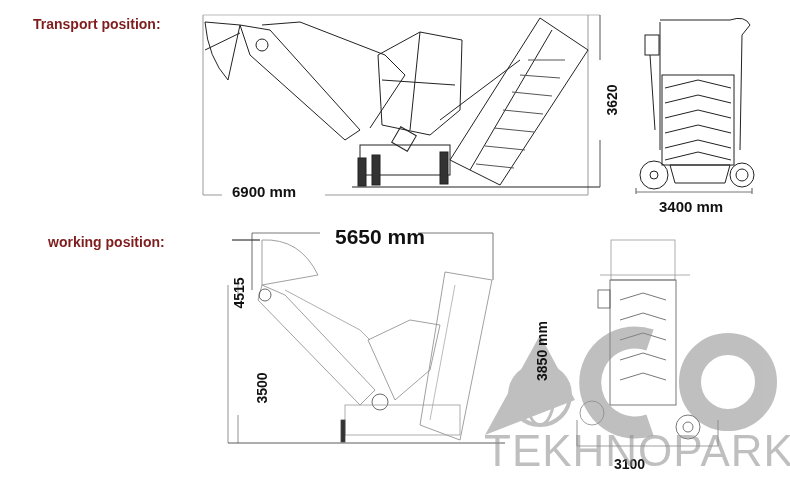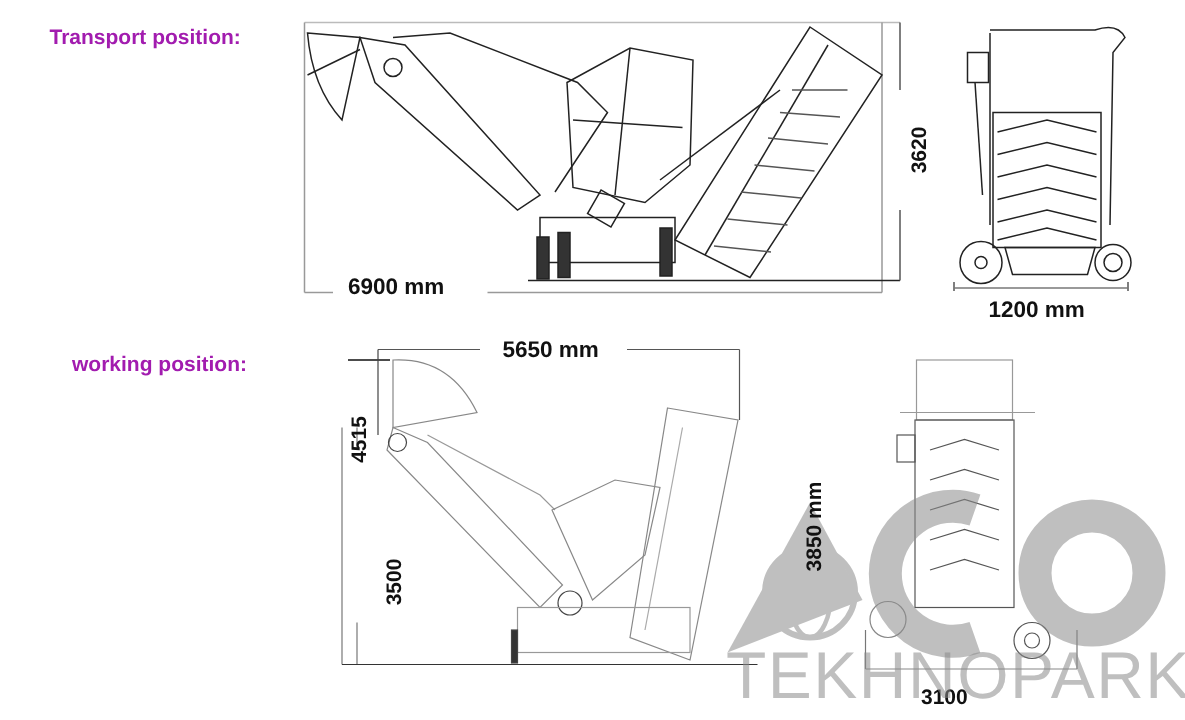--- a/index.html
+++ b/index.html
@@ -1,19 +1,19 @@
 <!DOCTYPE html>
 <html><head>
 <meta charset="utf-8">
 <style>
   html, body { margin:0; padding:0; background:#ffffff; }
   body { width:790px; height:480px; position:relative; overflow:hidden;
          font-family:"Liberation Sans", sans-serif; color:#111; }
   .abs { position:absolute; }
-  .label { font-weight:bold; font-size:14px; color:#a21caf; }
+  .label { font-weight:bold; font-size:14px; color:#7f1d1d; }
   .dim { font-weight:bold; font-size:14px; color:#111; white-space:nowrap; }
   .vert { transform:rotate(-90deg); transform-origin:center center; }
   svg { position:absolute; left:0; top:0; }
   .wm-text { position:absolute; font-family:"Liberation Sans", sans-serif; font-size:44px;
              font-weight:normal; letter-spacing:1px; opacity:0.55; }
 </style>
 </head>
 <body>
 
 <div class="abs label" style="left:33px;top:16px;">Transport position:</div>
@@ -140,21 +140,21 @@
     <line x1="510" y1="395" x2="570" y2="395" stroke="#8c8c8c" stroke-width="3"></line>
 
     <path d="M650,340 A45,45 0 1,0 650,425" fill="none" stroke="#8c8c8c" stroke-width="22"></path>
 
     <circle cx="728" cy="382" r="38" fill="none" stroke="#8c8c8c" stroke-width="22"></circle>
   </g>
 </svg>
 
 <div class="abs dim" style="left:232px;top:183px;font-size:15px;">6900 mm</div>
 <div class="abs dim vert" style="left:592px;top:92px;width:40px;text-align:center;">3620</div>
-<div class="abs dim" style="left:659px;top:198px;font-size:15px;">1200 mm</div>
+<div class="abs dim" style="left:659px;top:198px;font-size:15px;">3400 mm</div>
 
-<div class="abs dim" style="left:335px;top:225px;font-size:15px;">5650 mm</div>
+<div class="abs dim" style="left:335px;top:225px;font-size:21px;">5650 mm</div>
 <div class="abs dim vert" style="left:219px;top:285px;width:40px;text-align:center;">4515</div>
 <div class="abs dim vert" style="left:242px;top:380px;width:40px;text-align:center;">3500</div>
 <div class="abs dim vert" style="left:502px;top:343px;width:80px;text-align:center;">3850 mm</div>
 <div class="abs dim" style="left:614px;top:456px;">3100</div>
 
 <div class="wm-text" style="left:484px;top:426px;color:#8c8c8c;">TEKHNOPARK</div>
 
 </body></html>

